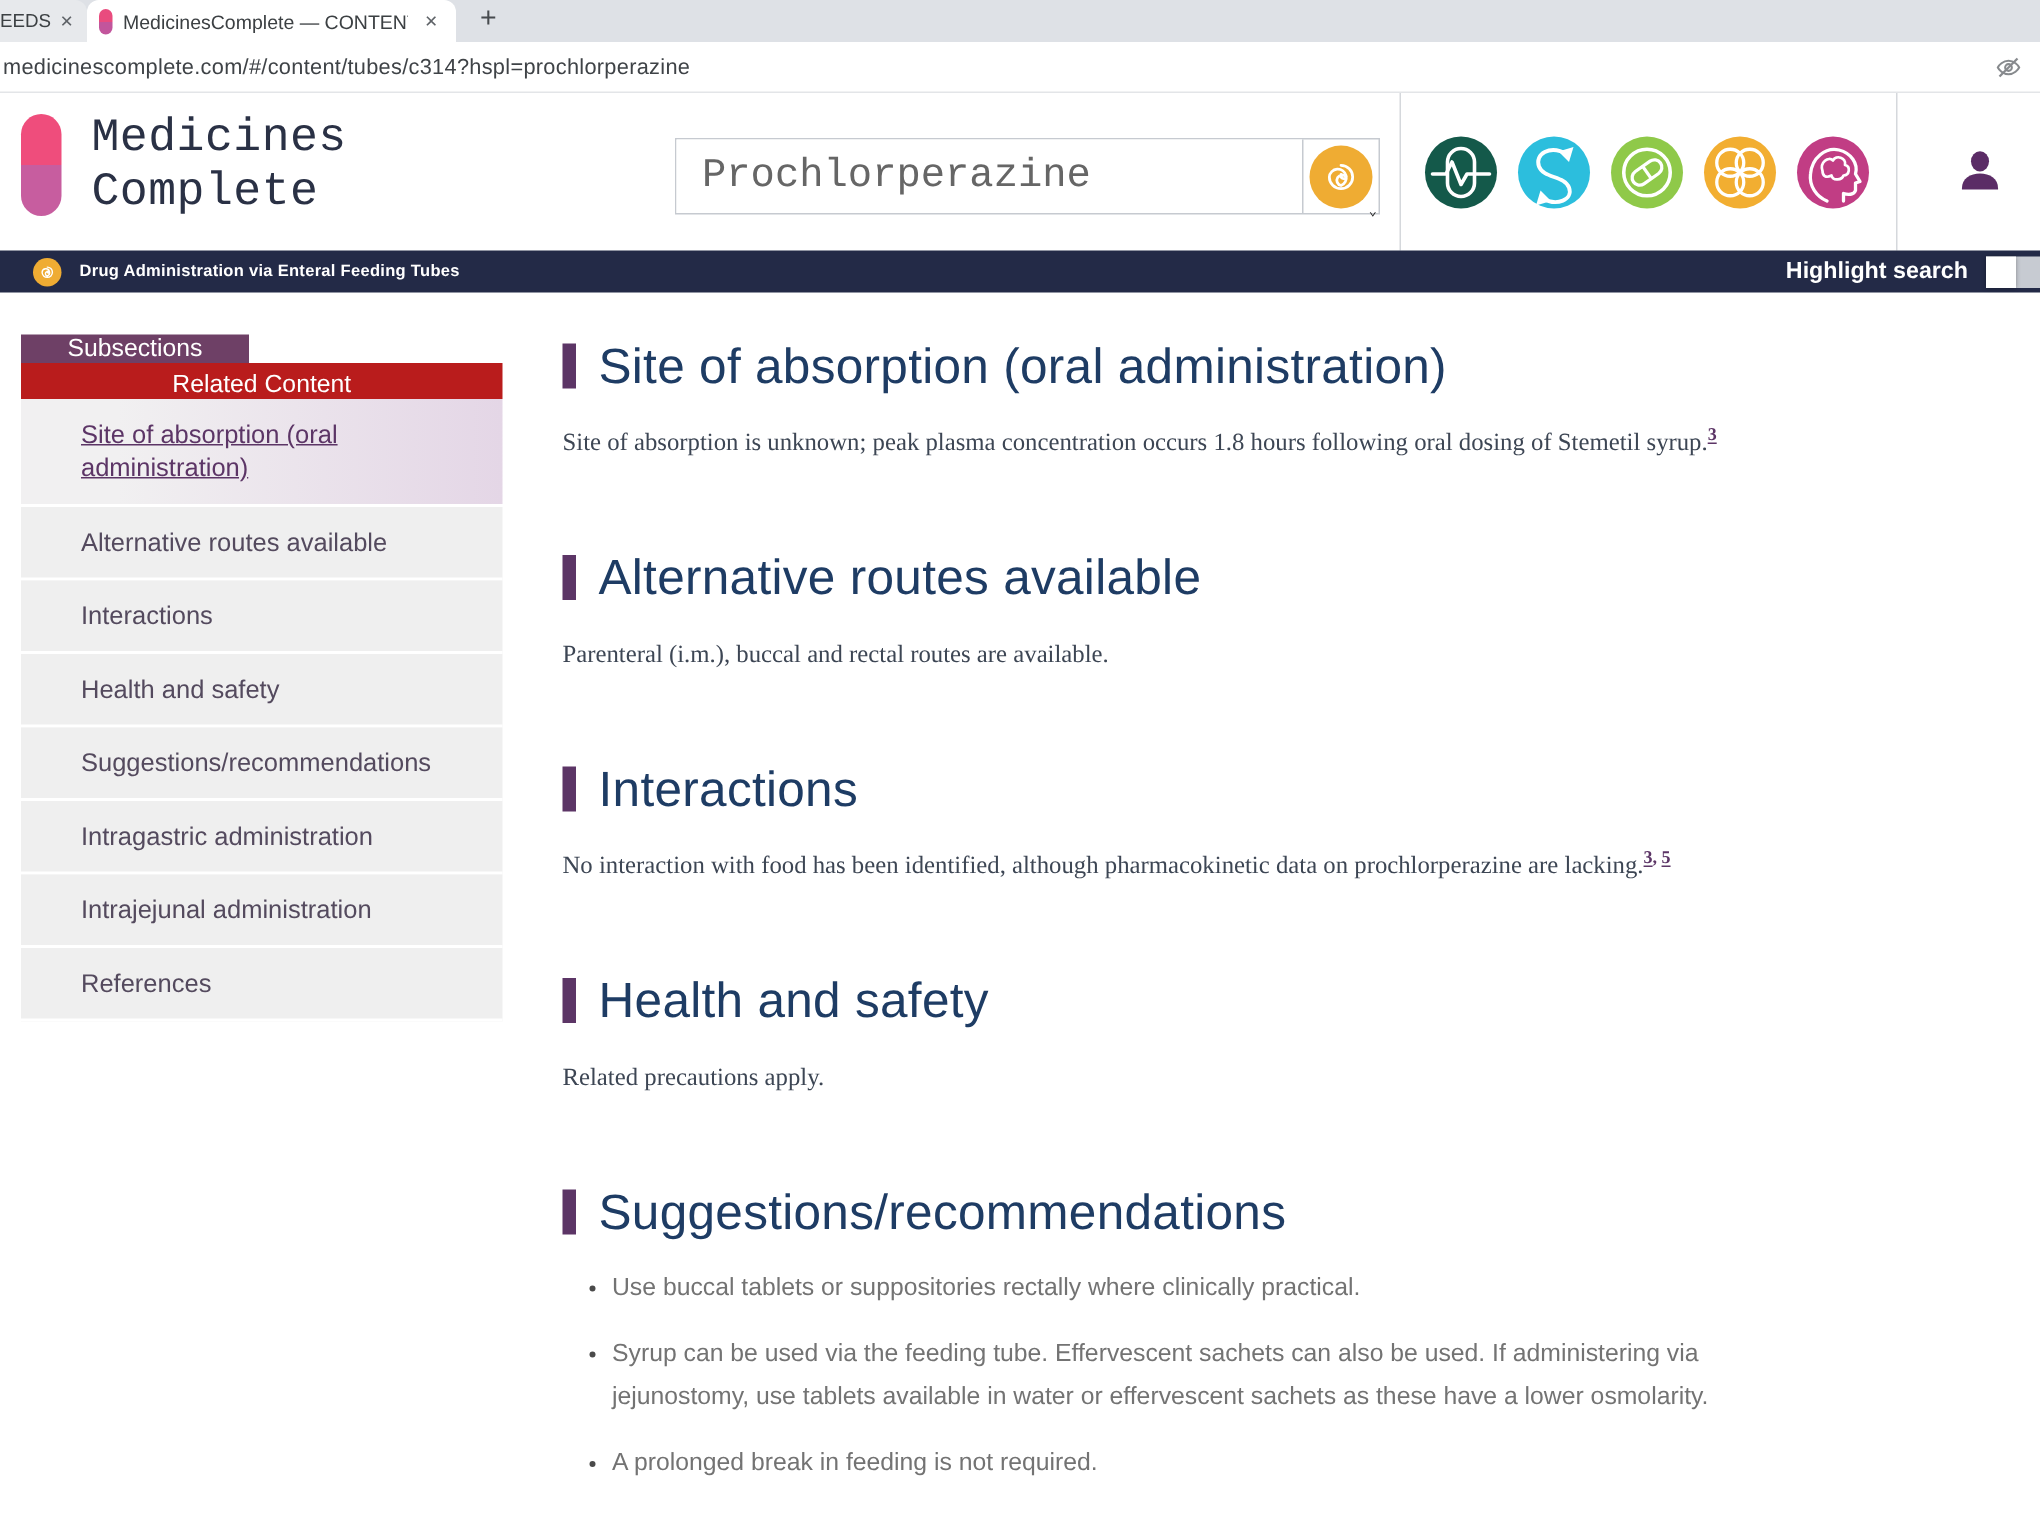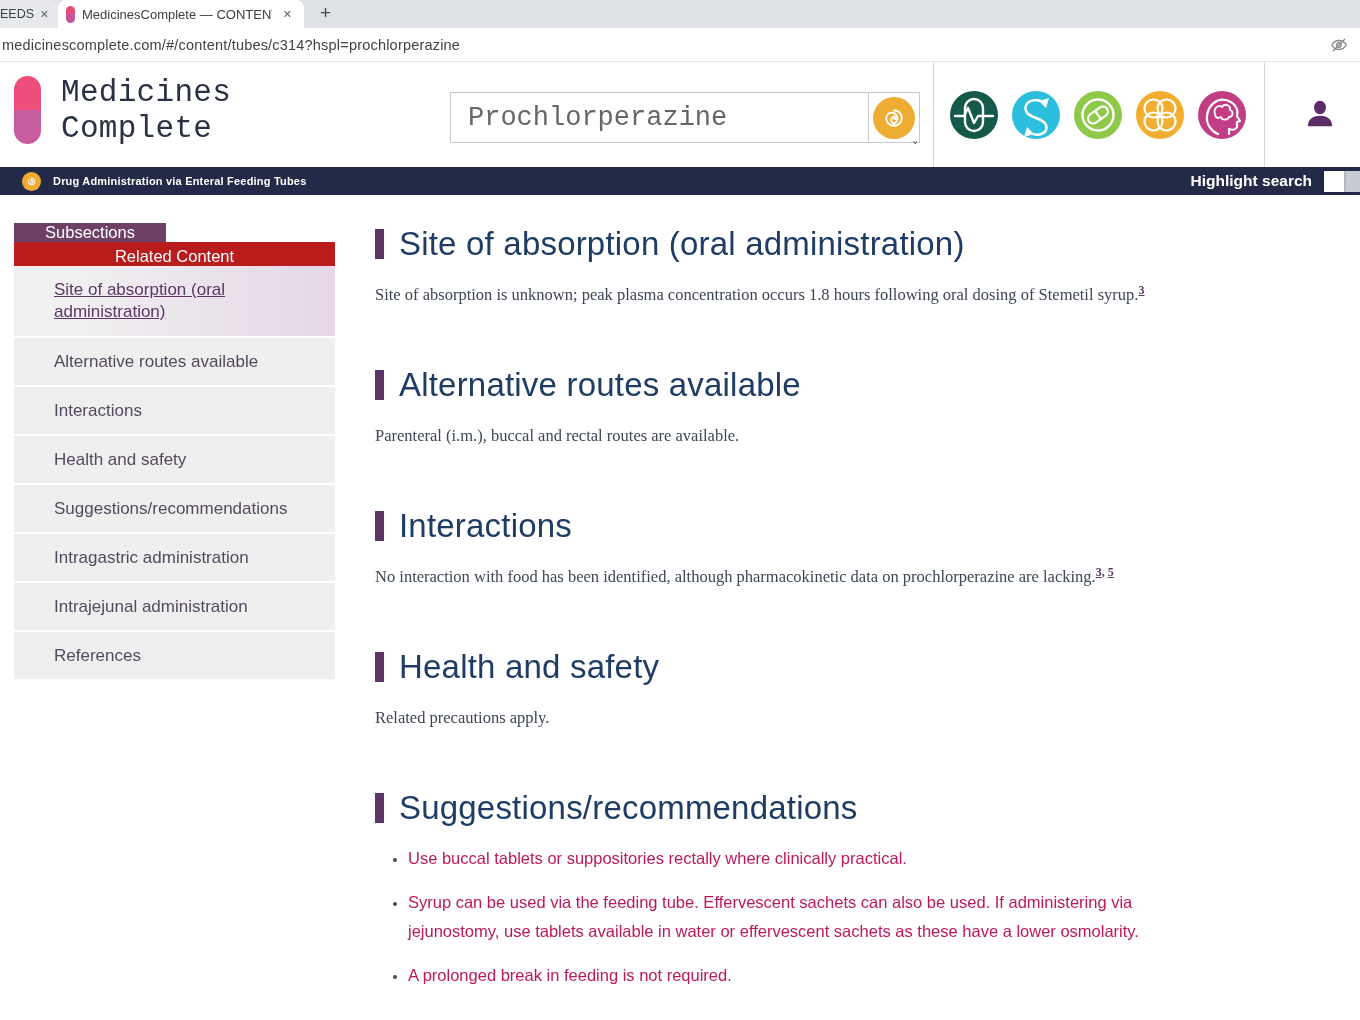--- a/index.html
+++ b/index.html
@@ -90,21 +90,21 @@
   .main { flex:1; padding:2px 20px 0 40px; min-width:0; }
   .section { margin-bottom:57px; }
   .sec-title { margin:0 0 17px 0; font-size:33px; font-weight:500;
     color:#1e3c64; display:flex; align-items:center; letter-spacing:0.2px; }
   .sec-bar { width:9px; height:30px; background:#5c3566; margin-right:15px; flex-shrink:0; }
   .sec-body { margin:0; font-size:16.5px; line-height:29px; color:#3d4654; max-width:860px;font-family:Liberation Serif, serif; }
   sup.ref { font-size:12px; line-height:0; }
   sup.ref a { color:#5c3566; font-weight:700; text-decoration:underline; cursor:pointer; }
   sup.ref .comma { color:#5c3566; font-weight:700; }
   .sec-bullets { margin:16px 0 0 0; padding-left:33px; }
-  .sec-bullets li { font-size:16.5px; line-height:29px; color:#be185d;
+  .sec-bullets li { font-size:16.5px; line-height:29px; color:#737373;
     margin-bottom:15px; max-width:800px; }
   .sec-bullets li::marker { color:#4a4a4a; font-size:13px; }
 </style>
 </head>
 <body>
 
 <div class="tabstrip">
   <div class="tab inactive">
     <span class="tab-title">EEDS</span>
     <span class="tab-close">✕</span>

